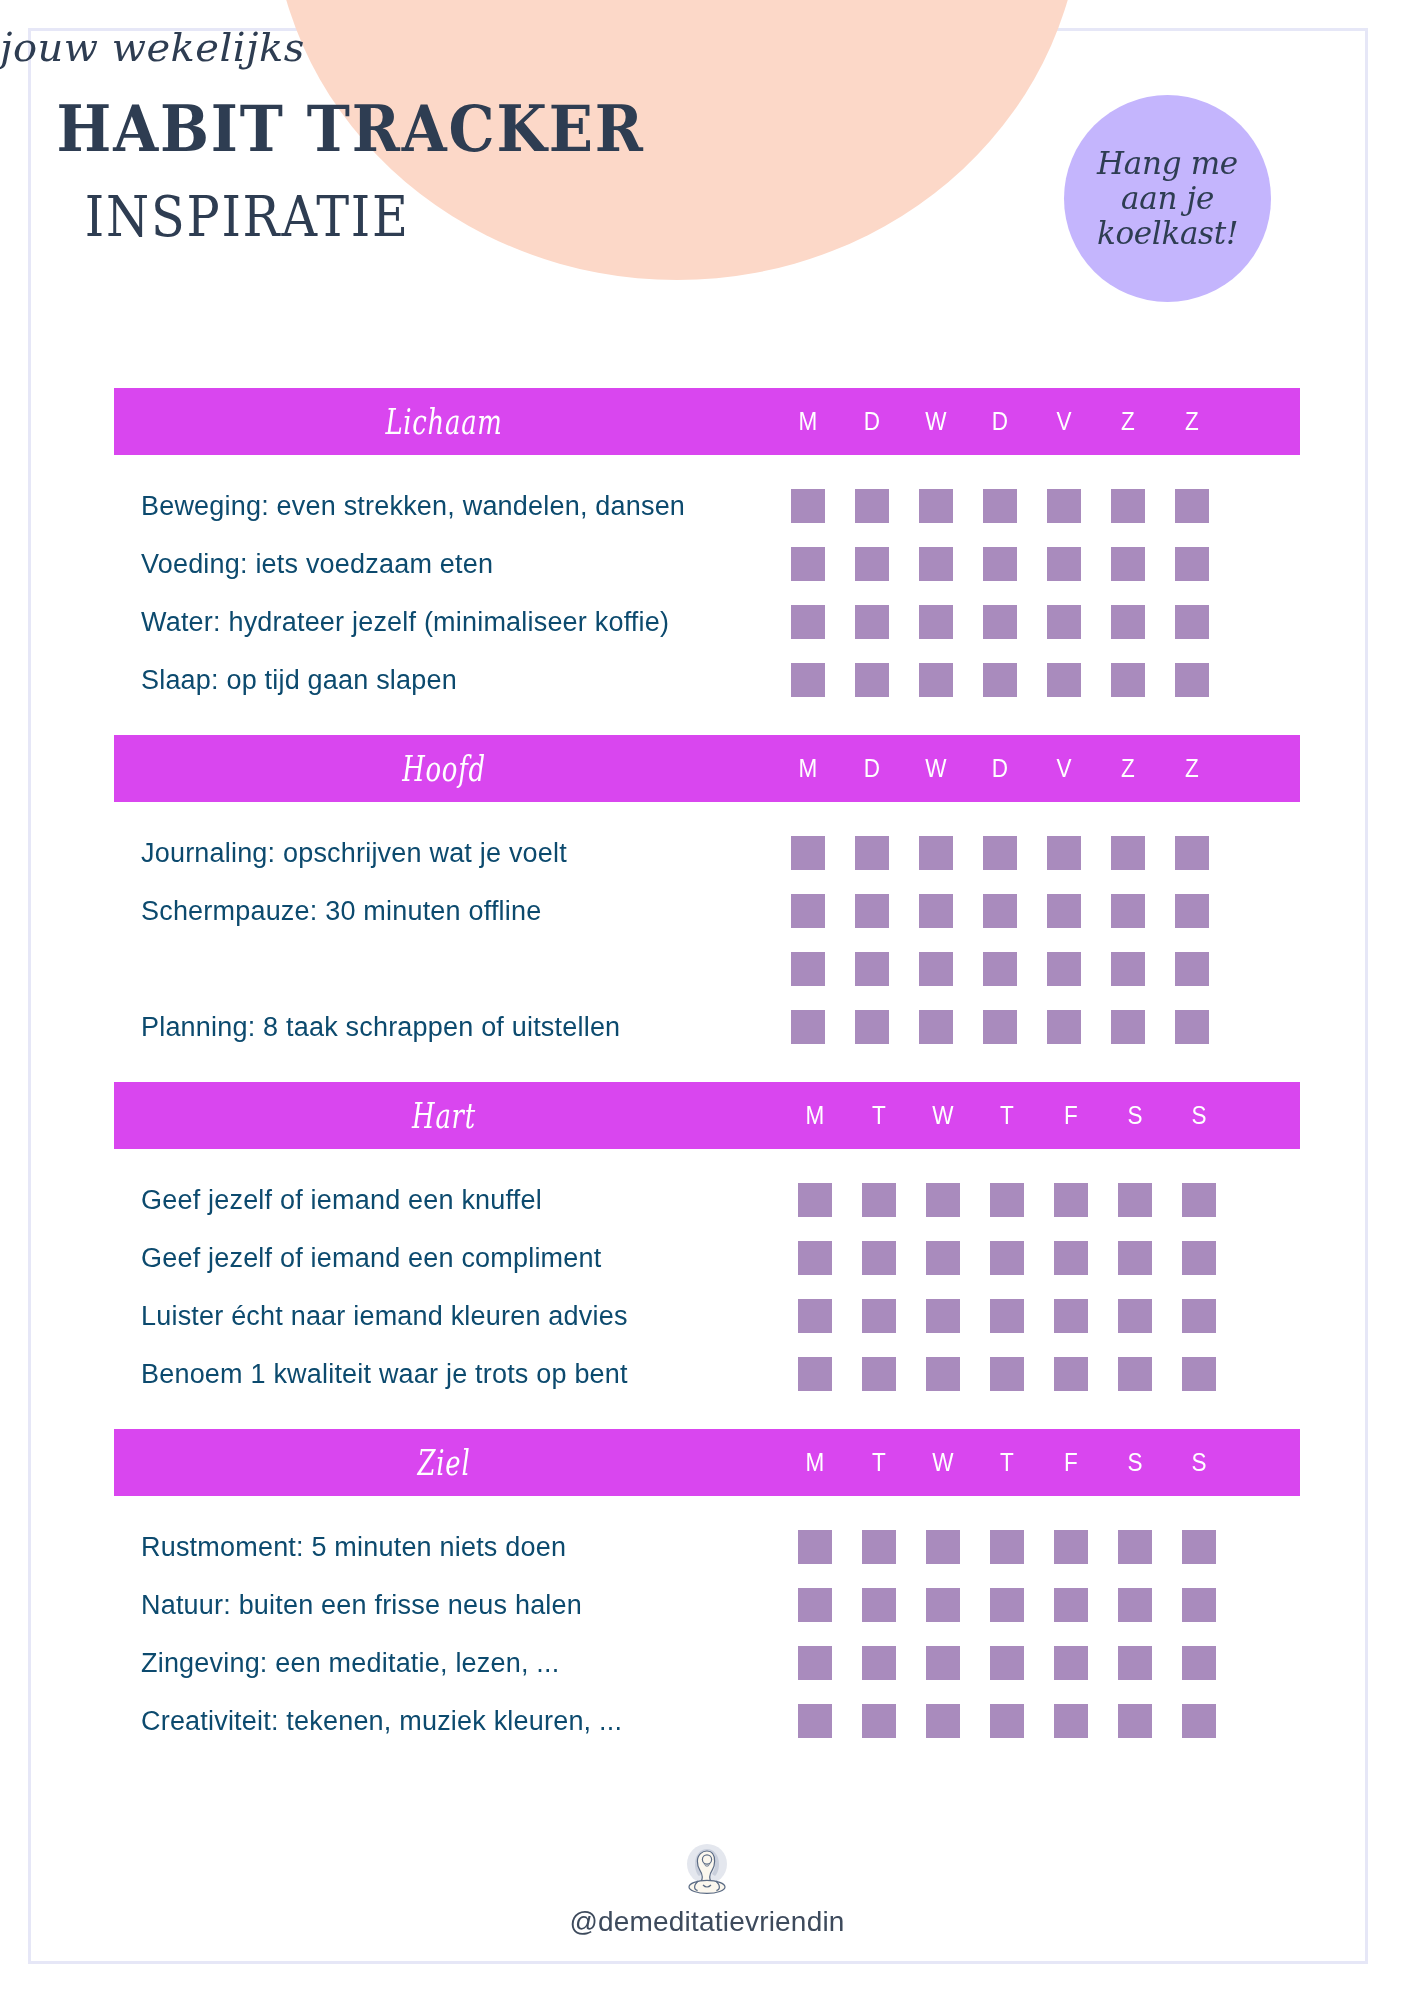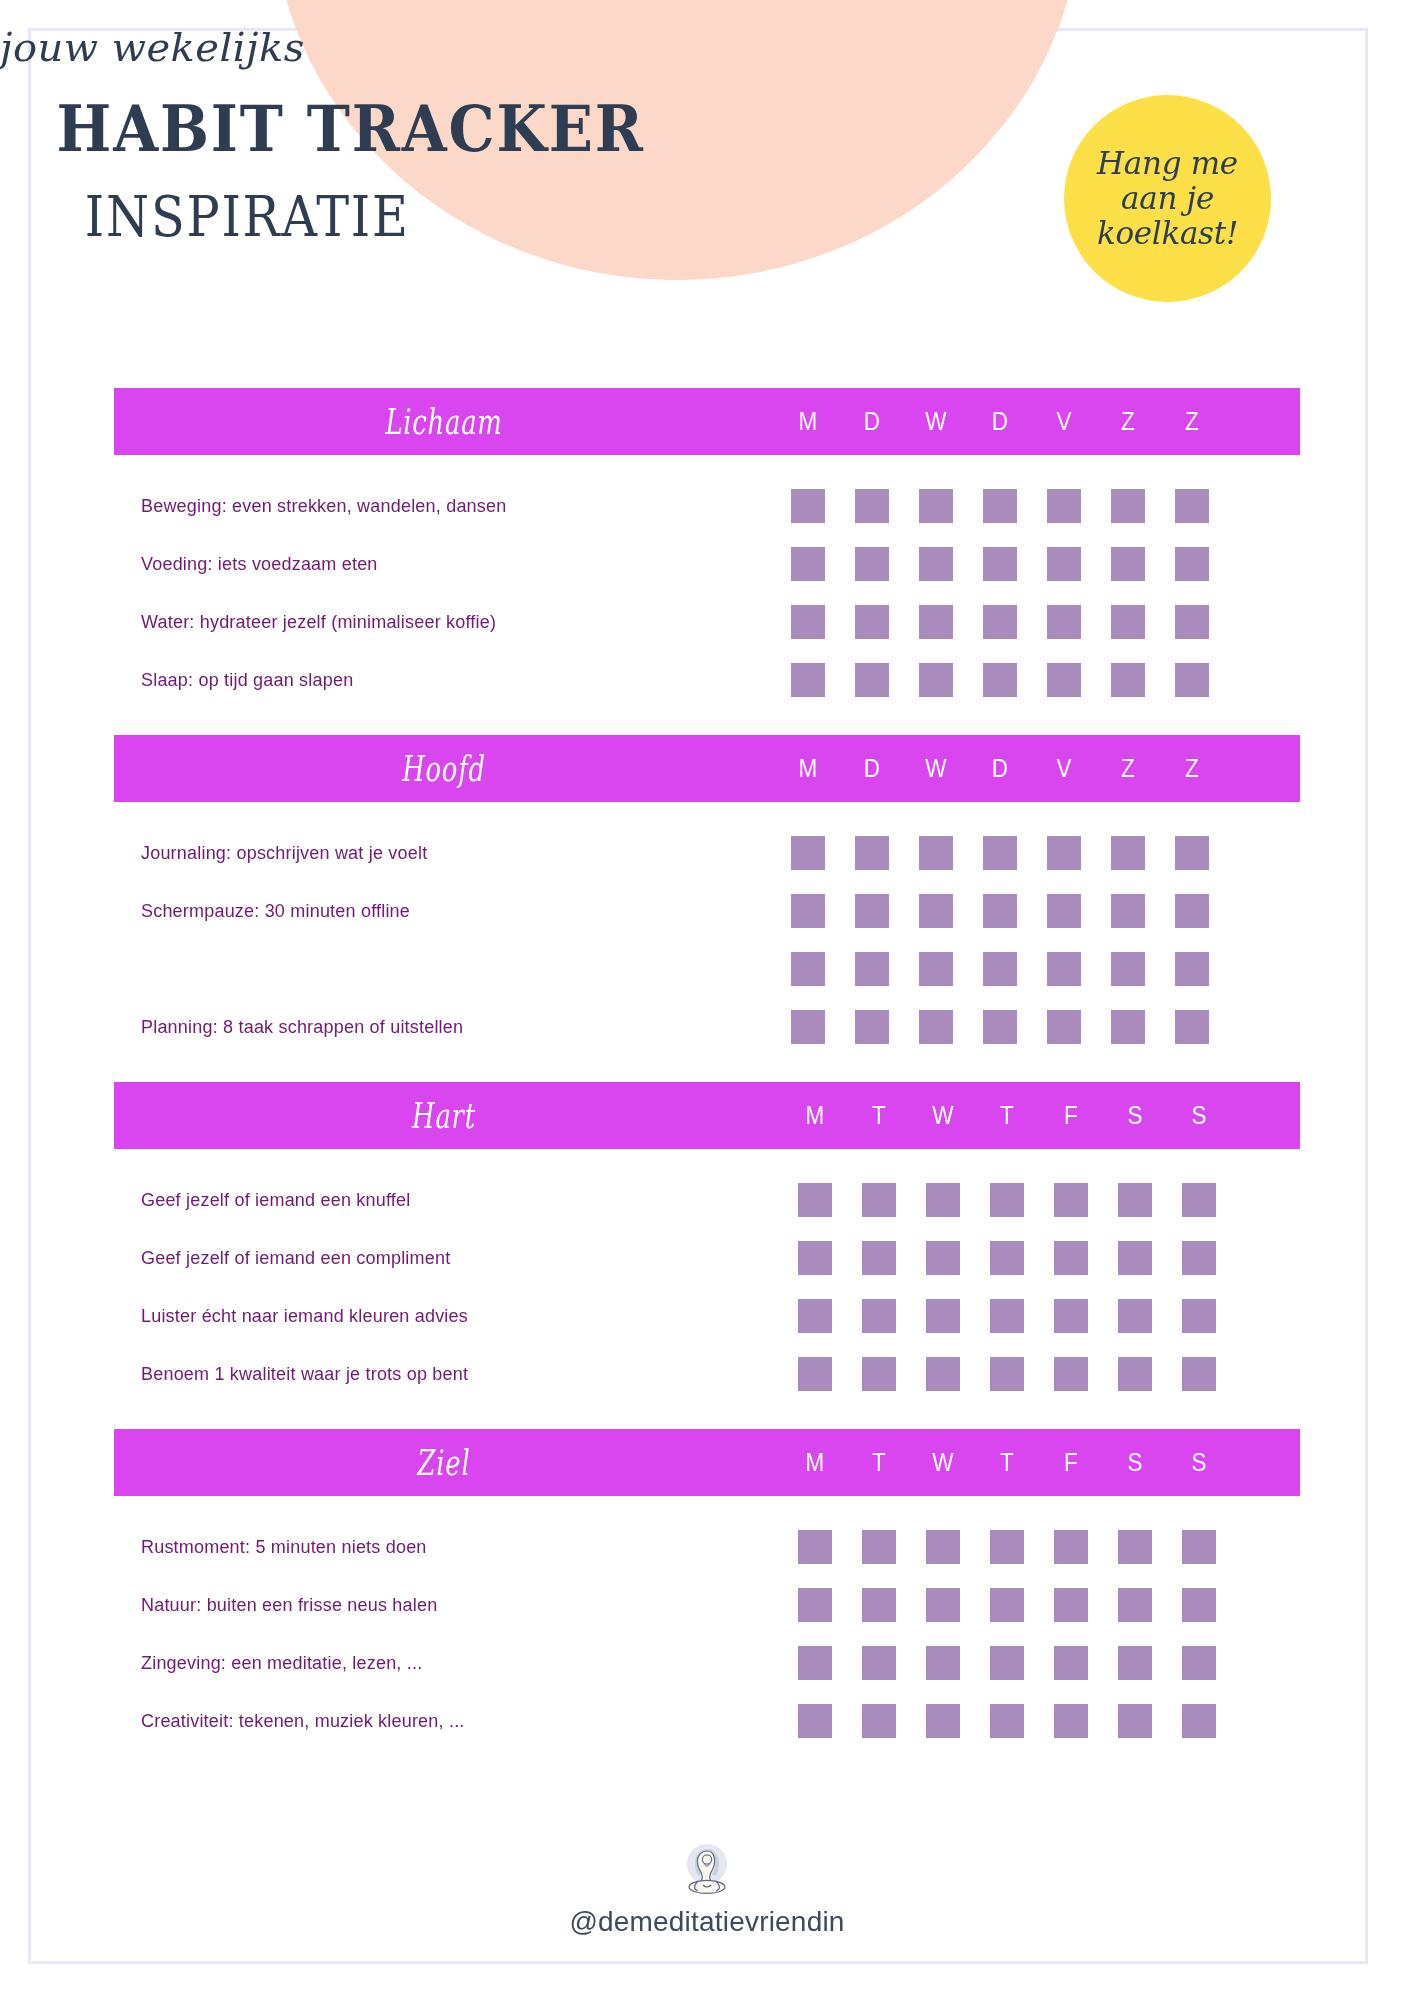--- a/index.html
+++ b/index.html
@@ -40,21 +40,21 @@
     background: #fcd8c8;
     z-index: 2;
   }
   #green-circle {
     position: absolute;
     left: 1064px;
     top: 95px;
     width: 207px;
     height: 207px;
     border-radius: 50%;
-    background: #fde047;
+    background: #c4b5fd;
     z-index: 3;
     display: flex;
     align-items: center;
     justify-content: center;
   }
   #green-circle .badge-text {
     font-family: "DejaVu Serif", "Liberation Serif", serif;
     font-style: italic;
     font-size: 31px;
     line-height: 1.12;
@@ -152,22 +152,22 @@
     padding-bottom: 26px;
   }
   .habit-row {
     display: flex;
     align-items: center;
     height: 58px;
     position: relative;
   }
   .habit-label {
     font-family: "Liberation Sans", sans-serif;
-    font-size: 18px;
-    color: #701a75;
+    font-size: 27px;
+    color: #0c4a6e;
     letter-spacing: 0.2px;
     padding-left: 27px;
     flex: 0 0 auto;
     width: 660px;
     box-sizing: border-box;
     white-space: nowrap;
   }
   .box-row {
     display: flex;
     position: absolute;

